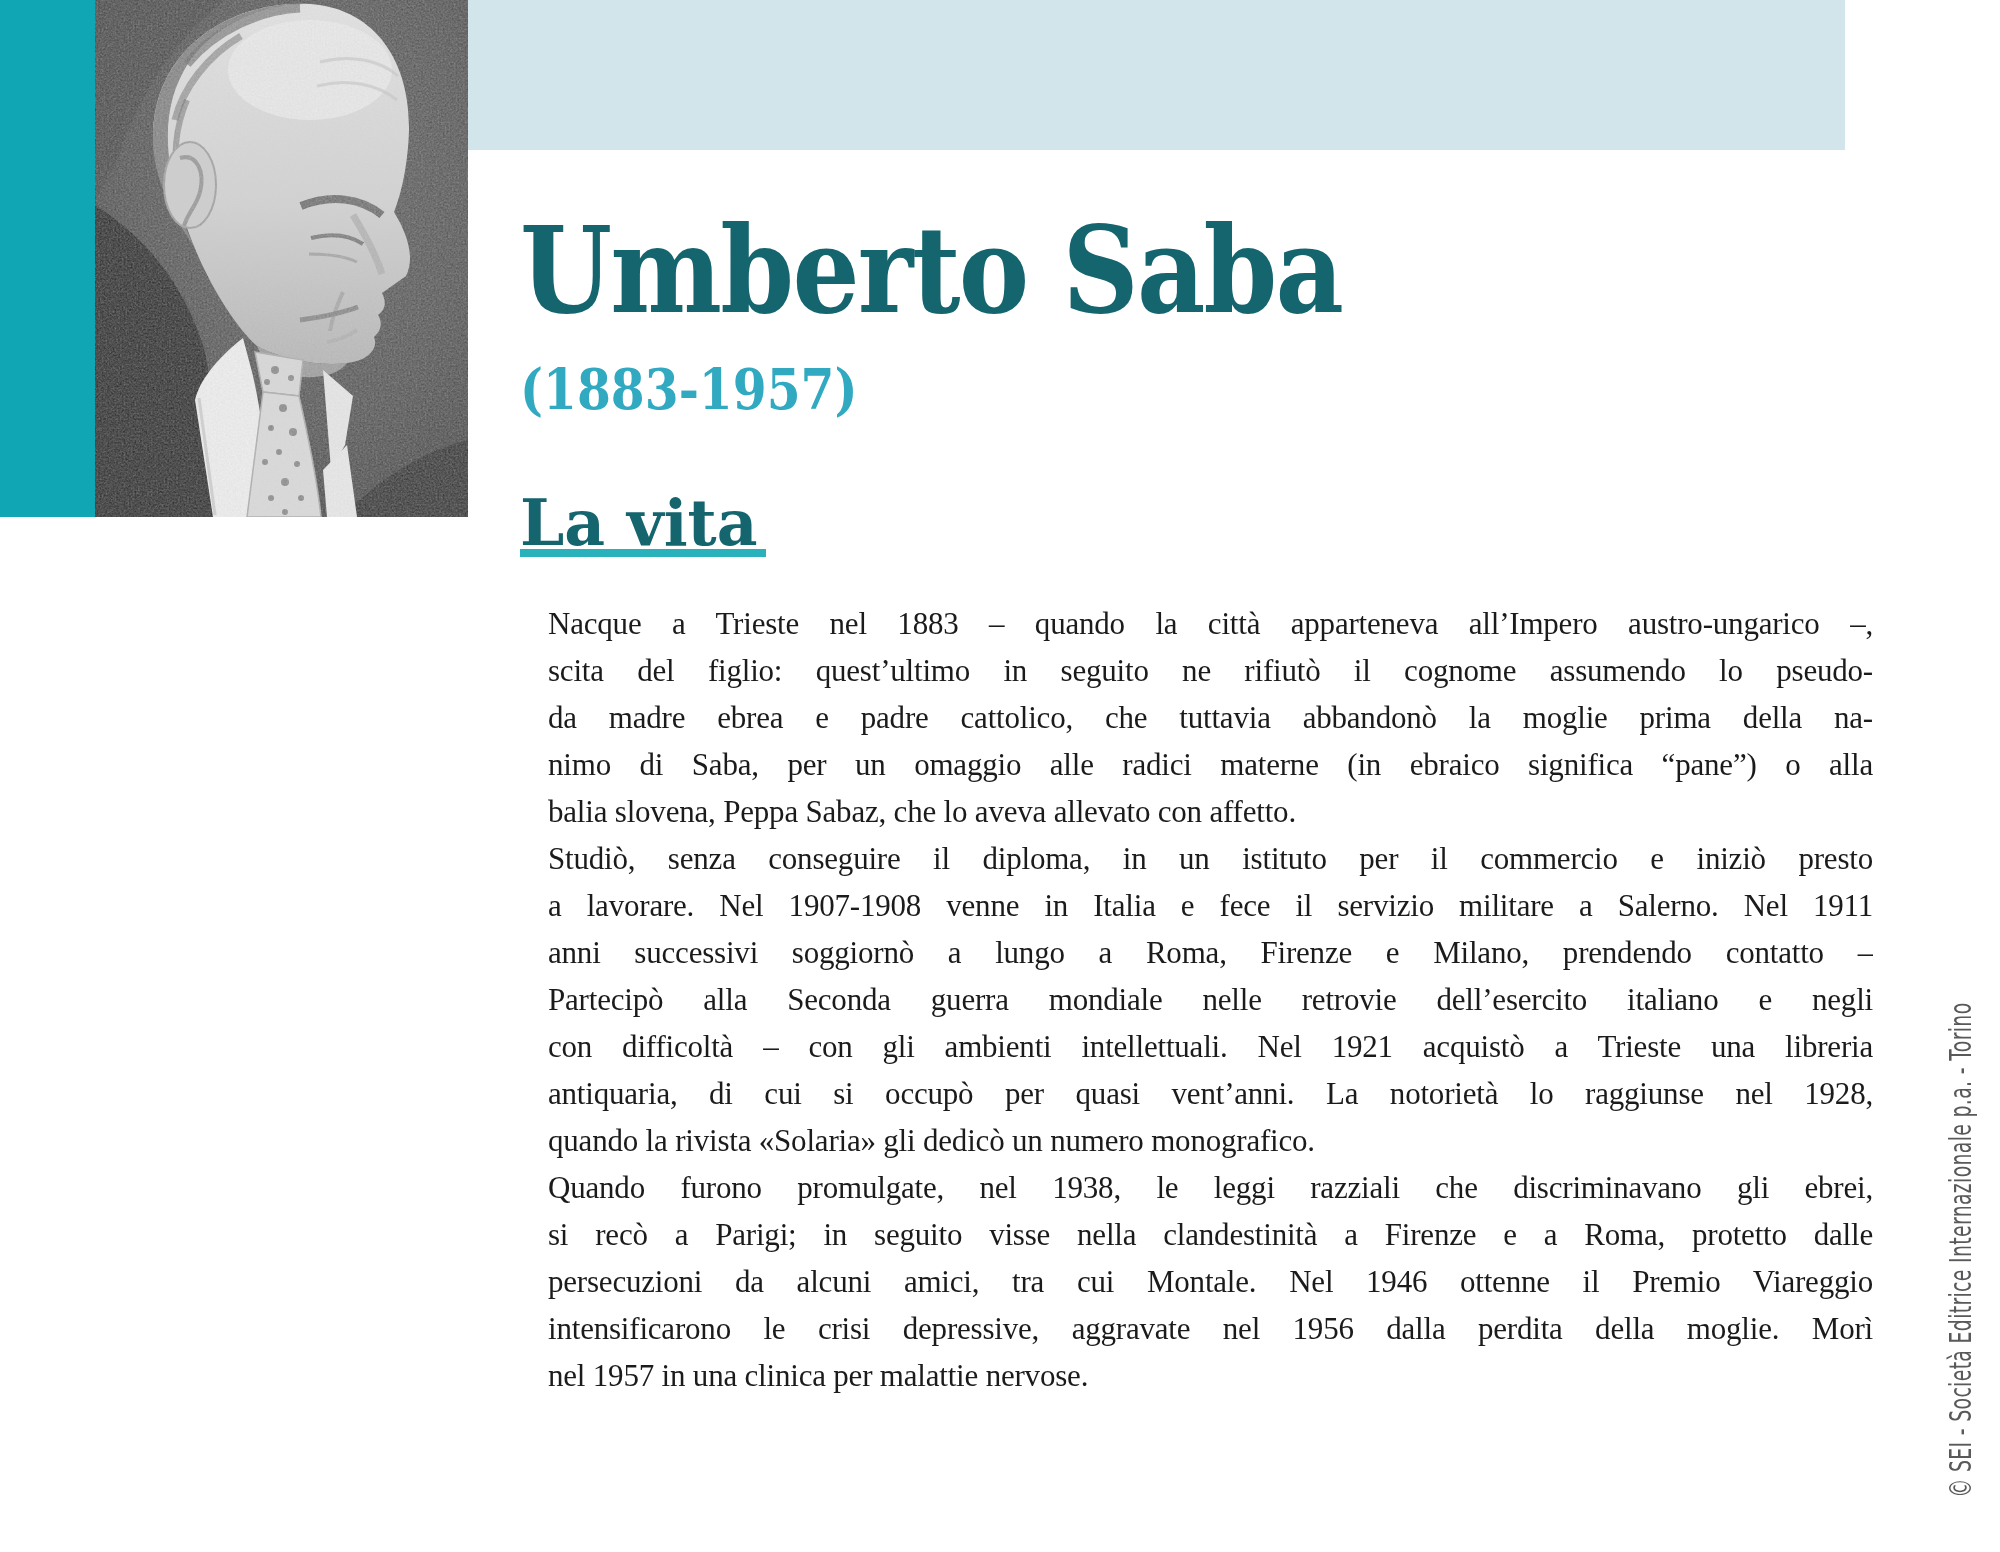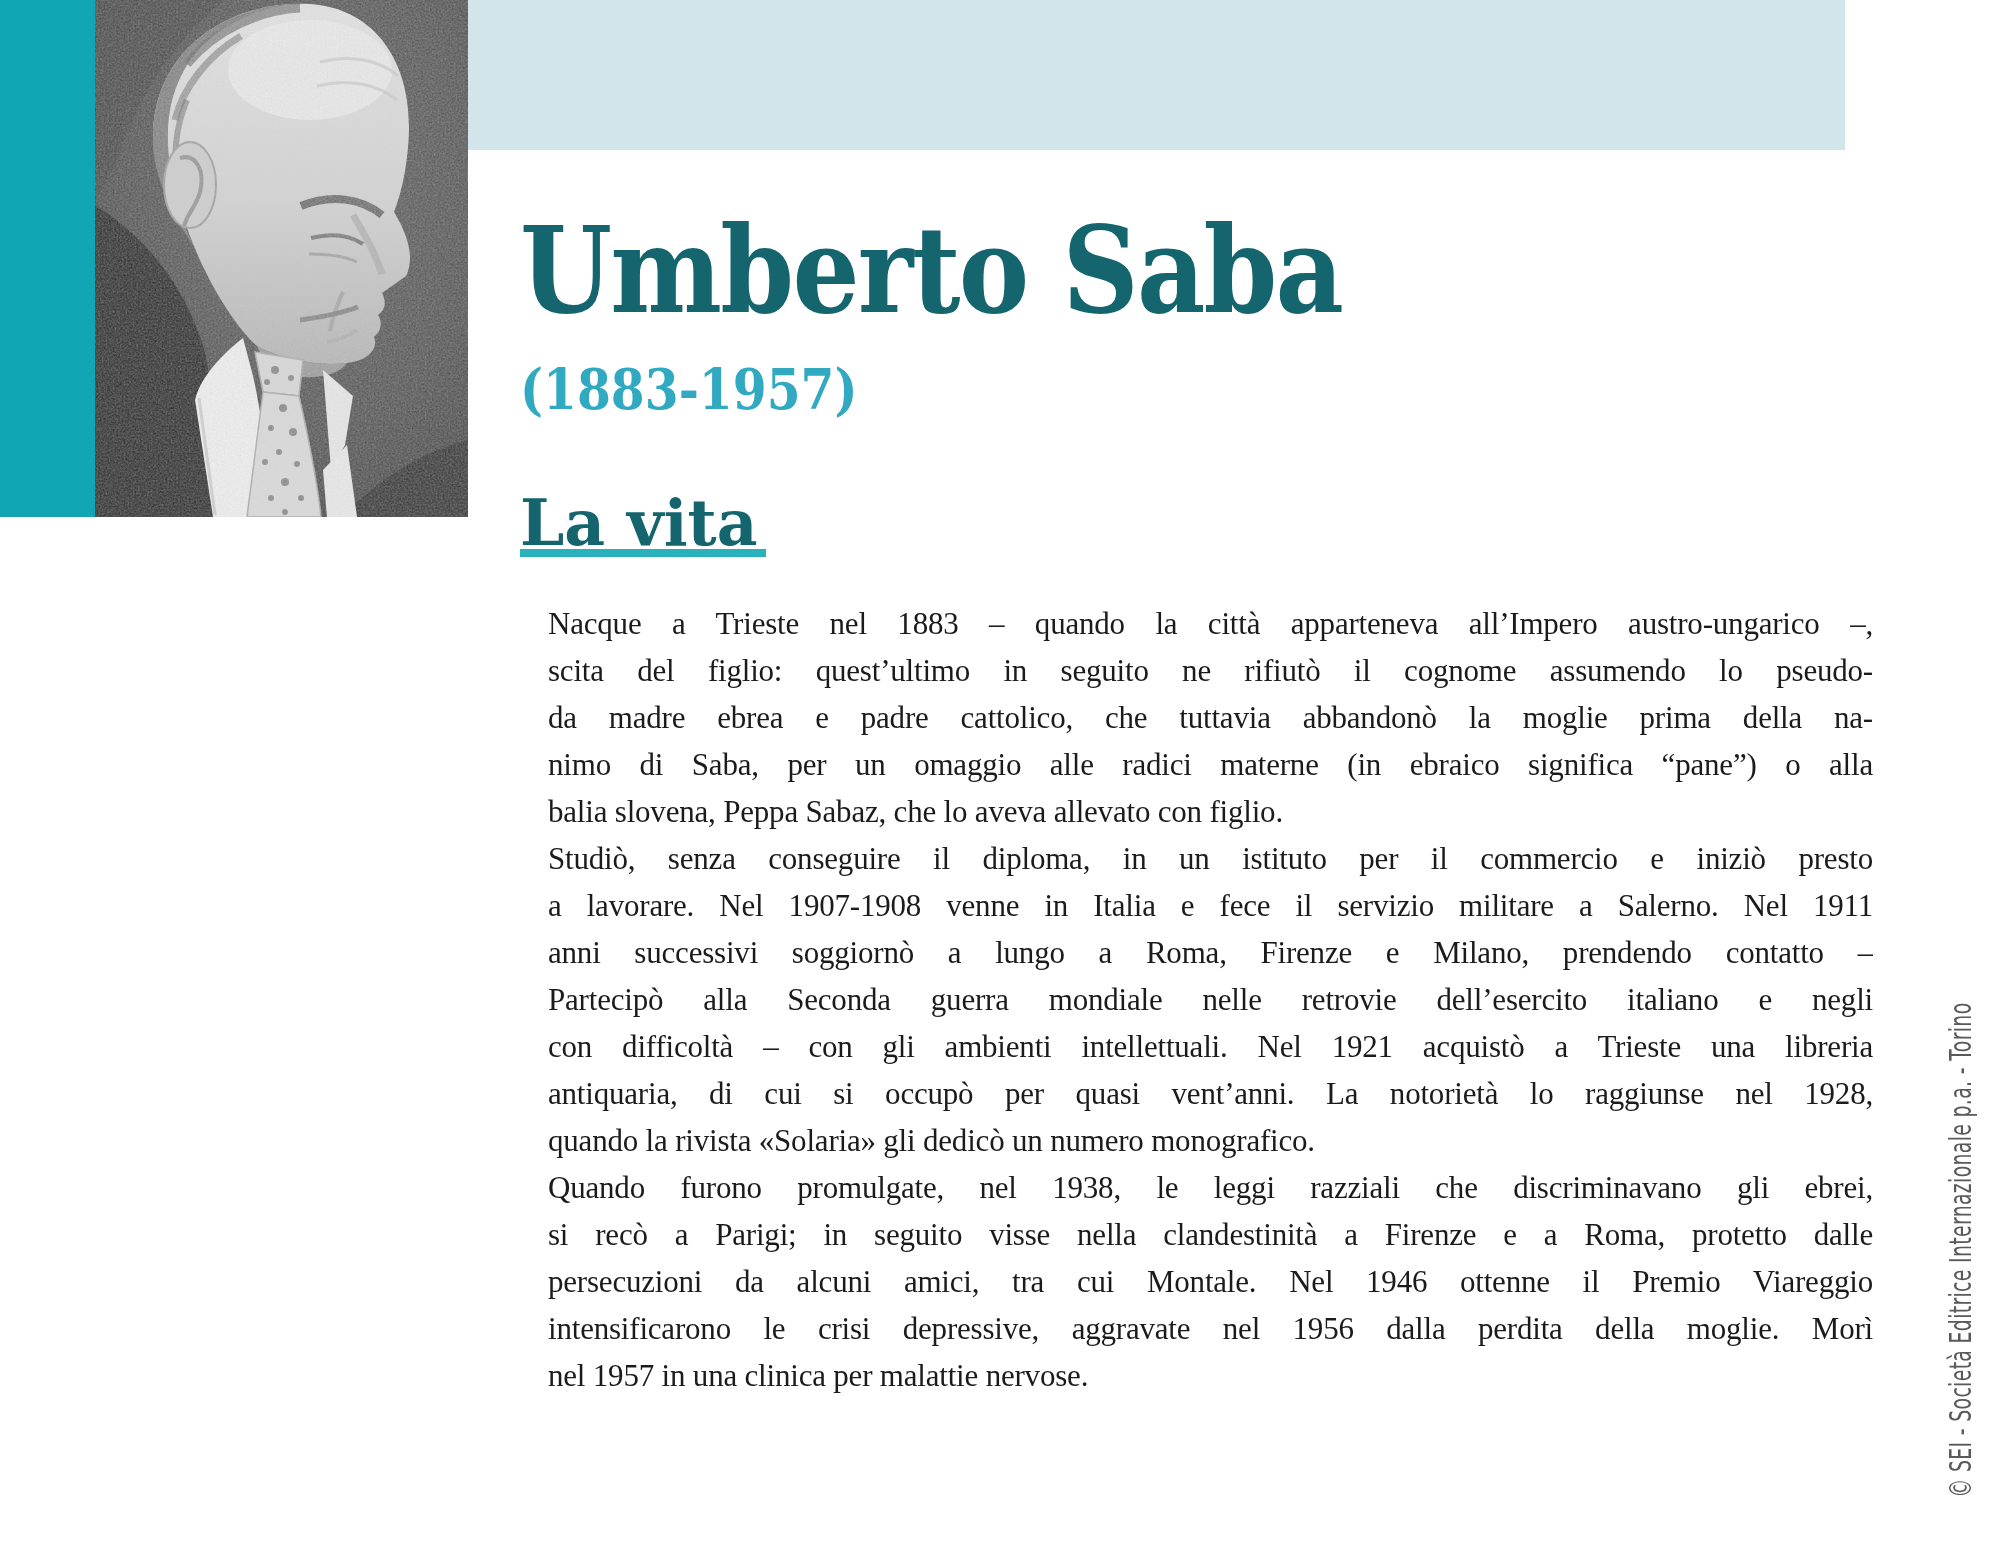--- a/index.html
+++ b/index.html
@@ -186,21 +186,21 @@
 
   <div class="page-years">(1883-1957)</div>
 
   <div class="section-heading">La vita</div>
 
   <div class="body-text">
       <div class="bline j"><span>Nacque a Trieste nel 1883 – quando la città apparteneva all’Impero austro-ungarico –,</span></div>
       <div class="bline j"><span>scita del figlio: quest’ultimo in seguito ne rifiutò il cognome assumendo lo pseudo-</span></div>
       <div class="bline j"><span>da madre ebrea e padre cattolico, che tuttavia abbandonò la moglie prima della na-</span></div>
       <div class="bline j"><span>nimo di Saba, per un omaggio alle radici materne (in ebraico significa “pane”) o alla</span></div>
-      <div class="bline pend"><span>balia slovena, Peppa Sabaz, che lo aveva allevato con figlio.</span></div>
+      <div class="bline pend"><span>balia slovena, Peppa Sabaz, che lo aveva allevato con affetto.</span></div>
       <div class="bline j"><span>Studiò, senza conseguire il diploma, in un istituto per il commercio e iniziò presto</span></div>
       <div class="bline j"><span>a lavorare. Nel 1907-1908 venne in Italia e fece il servizio militare a Salerno. Nel 1911</span></div>
       <div class="bline j"><span>anni successivi soggiornò a lungo a Roma, Firenze e Milano, prendendo contatto –</span></div>
       <div class="bline j"><span>Partecipò alla Seconda guerra mondiale nelle retrovie dell’esercito italiano e negli</span></div>
       <div class="bline j"><span>con difficoltà – con gli ambienti intellettuali. Nel 1921 acquistò a Trieste una libreria</span></div>
       <div class="bline j"><span>antiquaria, di cui si occupò per quasi vent’anni. La notorietà lo raggiunse nel 1928,</span></div>
       <div class="bline pend"><span>quando la rivista «Solaria» gli dedicò un numero monografico.</span></div>
       <div class="bline j"><span>Quando furono promulgate, nel 1938, le leggi razziali che discriminavano gli ebrei,</span></div>
       <div class="bline j"><span>si recò a Parigi; in seguito visse nella clandestinità a Firenze e a Roma, protetto dalle</span></div>
       <div class="bline j"><span>persecuzioni da alcuni amici, tra cui Montale. Nel 1946 ottenne il Premio Viareggio</span></div>

